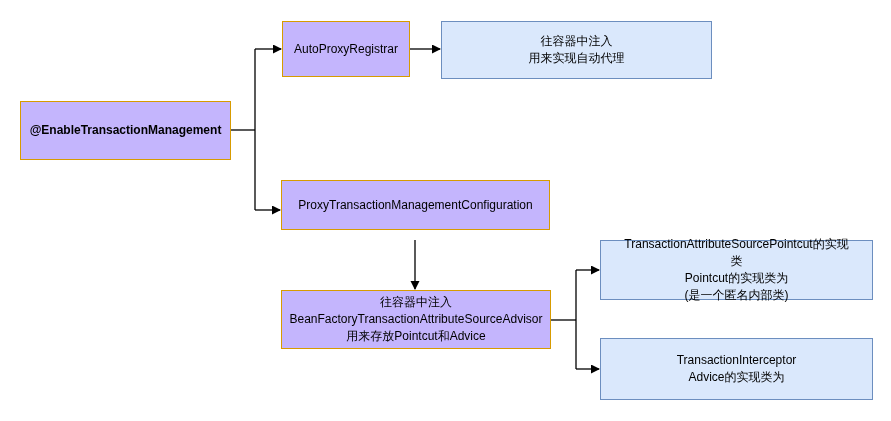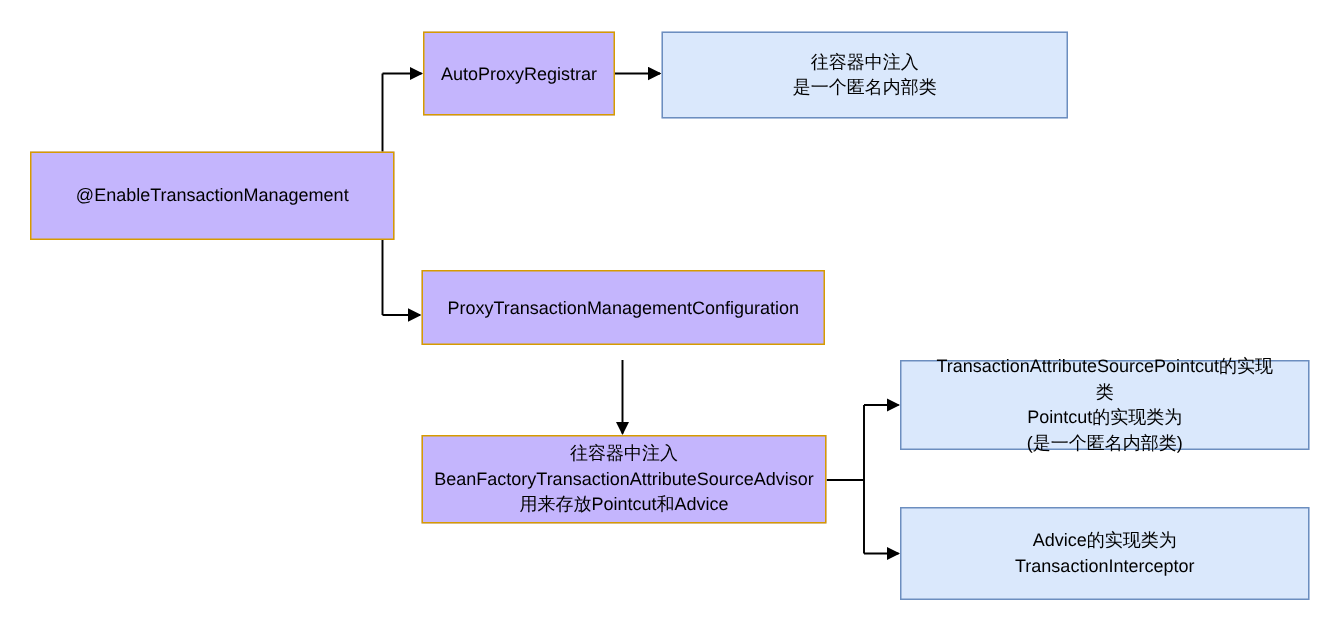--- a/index.html
+++ b/index.html
@@ -37,21 +37,21 @@
   }
   .node.orange {
     background: #c4b5fd;
     border: 1px solid #d79b00;
   }
   .node.blue {
     background: #dae8fc;
     border: 1px solid #6c8ebf;
   }
   
-  #node-enable        { left: 20px;  top: 101px; width: 243px; height: 59px; }
+  #node-enable        { left: 20px;  top: 101px; width: 211px; height: 59px; font-weight: bold; }
   #node-registrar     { left: 282px; top: 21px;  width: 128px; height: 56px; }
   #node-infra         { left: 441px; top: 21px;  width: 271px; height: 58px; }
   #node-proxy-config  { left: 281px; top: 180px; width: 269px; height: 50px; }
   #node-beanfactory   { left: 281px; top: 290px; width: 270px; height: 59px; }
   #node-pointcut      { left: 600px; top: 240px; width: 273px; height: 60px; }
   #node-advice        { left: 600px; top: 338px; width: 273px; height: 62px; }
 </style>
 </head>
 <body>
 
@@ -82,37 +82,37 @@
   <div class="node orange" id="node-enable">
     <span>@EnableTransactionManagement</span>
   </div>
 
   <div class="node orange" id="node-registrar">
     <span>AutoProxyRegistrar</span>
   </div>
 
   <div class="node blue" id="node-infra">
     <span>往容器中注入</span>
-    <span>是一个匿名内部类</span>
+    <span>用来实现自动代理</span>
   </div>
 
   <div class="node orange" id="node-proxy-config">
     <span>ProxyTransactionManagementConfiguration</span>
   </div>
 
   <div class="node orange" id="node-beanfactory">
     <span>往容器中注入</span>
     <span>BeanFactoryTransactionAttributeSourceAdvisor</span>
     <span>用来存放Pointcut和Advice</span>
   </div>
 
   <div class="node blue" id="node-pointcut">
     <span>TransactionAttributeSourcePointcut的实现类</span>
     <span>Pointcut的实现类为</span>
     <span>(是一个匿名内部类)</span>
   </div>
 
   <div class="node blue" id="node-advice">
+    <span>TransactionInterceptor</span>
     <span>Advice的实现类为</span>
-    <span>TransactionInterceptor</span>
   </div>
 
 </div>
 
 </body></html>

